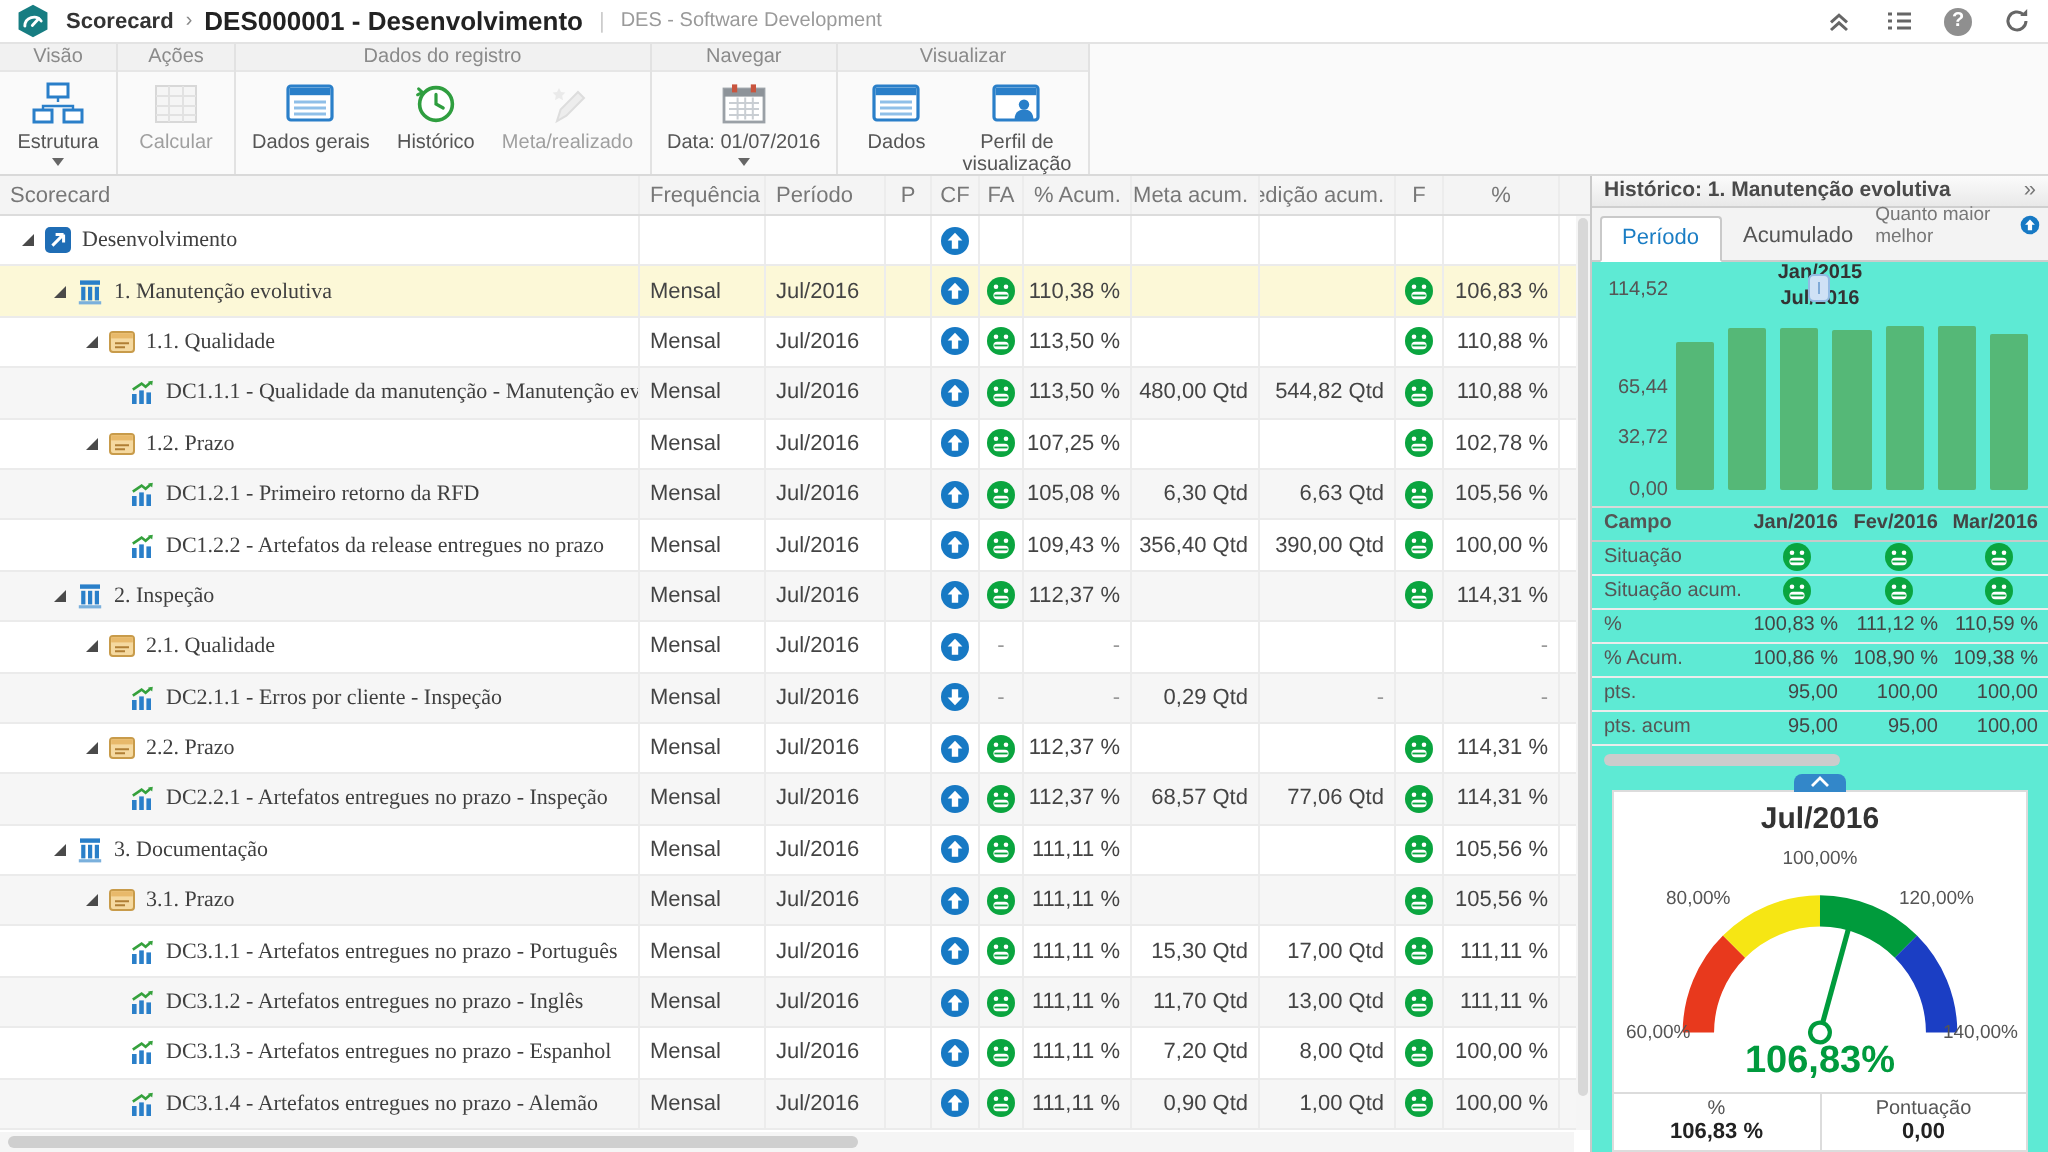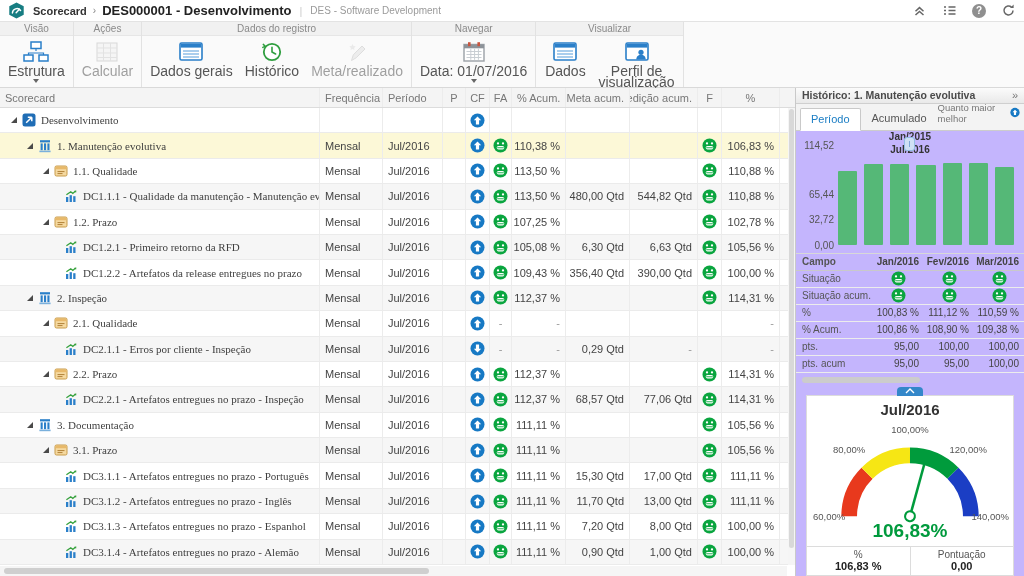--- a/index.html
+++ b/index.html
@@ -23,21 +23,21 @@
   
   .ribbon { height:66px; background:#fafafa; border-bottom:1px solid #d9d9d9; display:flex; }
   .rgroup { border-right:1px solid #e2e2e2; display:flex; flex-direction:column; }
   .rgroup-label { height:14px; background:#f1f1f1; border-bottom:1px solid #e6e6e6;
     font-size:10px; color:#8a8a8a; text-align:center; line-height:14px; padding:0 8px; white-space:nowrap; }
   .rbuttons { flex:1; display:flex; align-items:stretch; padding:2px 3px; gap:2px; }
   .rbtn { min-width:52px; padding:2px 5px 1px; display:flex; flex-direction:column; align-items:center;
     justify-content:flex-start; cursor:pointer; border-radius:2px; }
   .rbtn.disabled { opacity:.55; cursor:default; }
   .rbtn .ric { height:24px; display:flex; align-items:center; }
-  .rbtn .rlabel { font-size:14px; color:#555; text-align:center; line-height:11px; margin-top:2px; white-space:pre-line; }
+  .rbtn .rlabel { font-size:10px; color:#555; text-align:center; line-height:11px; margin-top:2px; white-space:pre-line; }
   .caret { width:0; height:0; border-left:3.5px solid transparent; border-right:3.5px solid transparent;
     border-top:4px solid #666; margin-top:2px; }
 
   
   .content { display:flex; height:488px; }
   .main { width:795px; position:relative; background:#fff; }
 
   
   .thead { display:flex; height:20px; background:#f4f4f4; border-bottom:1px solid #dcdcdc;
     color:#777; font-size:11px; align-items:center; }
@@ -67,21 +67,21 @@
   .rowlabel { color:#3f3f3f;font-family:Liberation Serif, serif; }
   .dash { color:#999; }
 
   
   .vscroll { position:absolute; right:0; top:20px; bottom:11px; width:7px; background:#f5f5f5; }
   .vscroll .thumb { position:absolute; top:1px; left:1px; right:1px; height:96%; background:#d8d8d8; border-radius:3px; }
   .hscroll { position:absolute; left:0; right:8px; bottom:0; height:10px; background:#f5f5f5; }
   .hscroll .thumb { position:absolute; top:2px; left:4px; width:425px; height:6px; background:#cfcfcf; border-radius:3px; }
 
   
-  .panel { width:229px; border-left:1px solid #c9c9c9; background:#c4b5fd; display:flex; flex-direction:column; }
+  .panel { width:229px; border-left:1px solid #c9c9c9; background:#5eead4; display:flex; flex-direction:column; }
   .phead { height:17px; background:linear-gradient(#fbfbfb,#e9e9e9); border-bottom:1px solid #cfcfcf;
     display:flex; align-items:center; padding:0 6px; font-size:10.5px; font-weight:bold; color:#4a4a4a; }
   .phead .pcol { margin-left:auto; color:#777; font-weight:normal; font-size:11px; cursor:pointer; }
   .ptabs { height:27px; background:#f3f3f3; border-bottom:1px solid #cccccc; display:flex; align-items:flex-end; padding:0 4px; }
   .ptab { padding:4px 10px 5px; font-size:11px; color:#555; cursor:pointer; border:1px solid transparent; }
   .ptab.active { background:#fff; color:#1a7dc4; border:1px solid #c9c9c9; border-bottom:1px solid #fff; margin-bottom:-1px; border-radius:2px 2px 0 0; }
   .pdir { margin-left:auto; display:flex; align-items:center; gap:4px; font-size:9.5px; color:#777; padding-bottom:6px; }
   .slider-row { height:26px; display:flex; align-items:center; padding:0 8px;flex-direction:column; }
   .slider-lab { font-size:10px; font-weight:bold; color:#333; white-space:nowrap; }
   .slider-track { flex:1; height:5px; background:#ddd; border-radius:3px; margin:0 7px; position:relative; }

